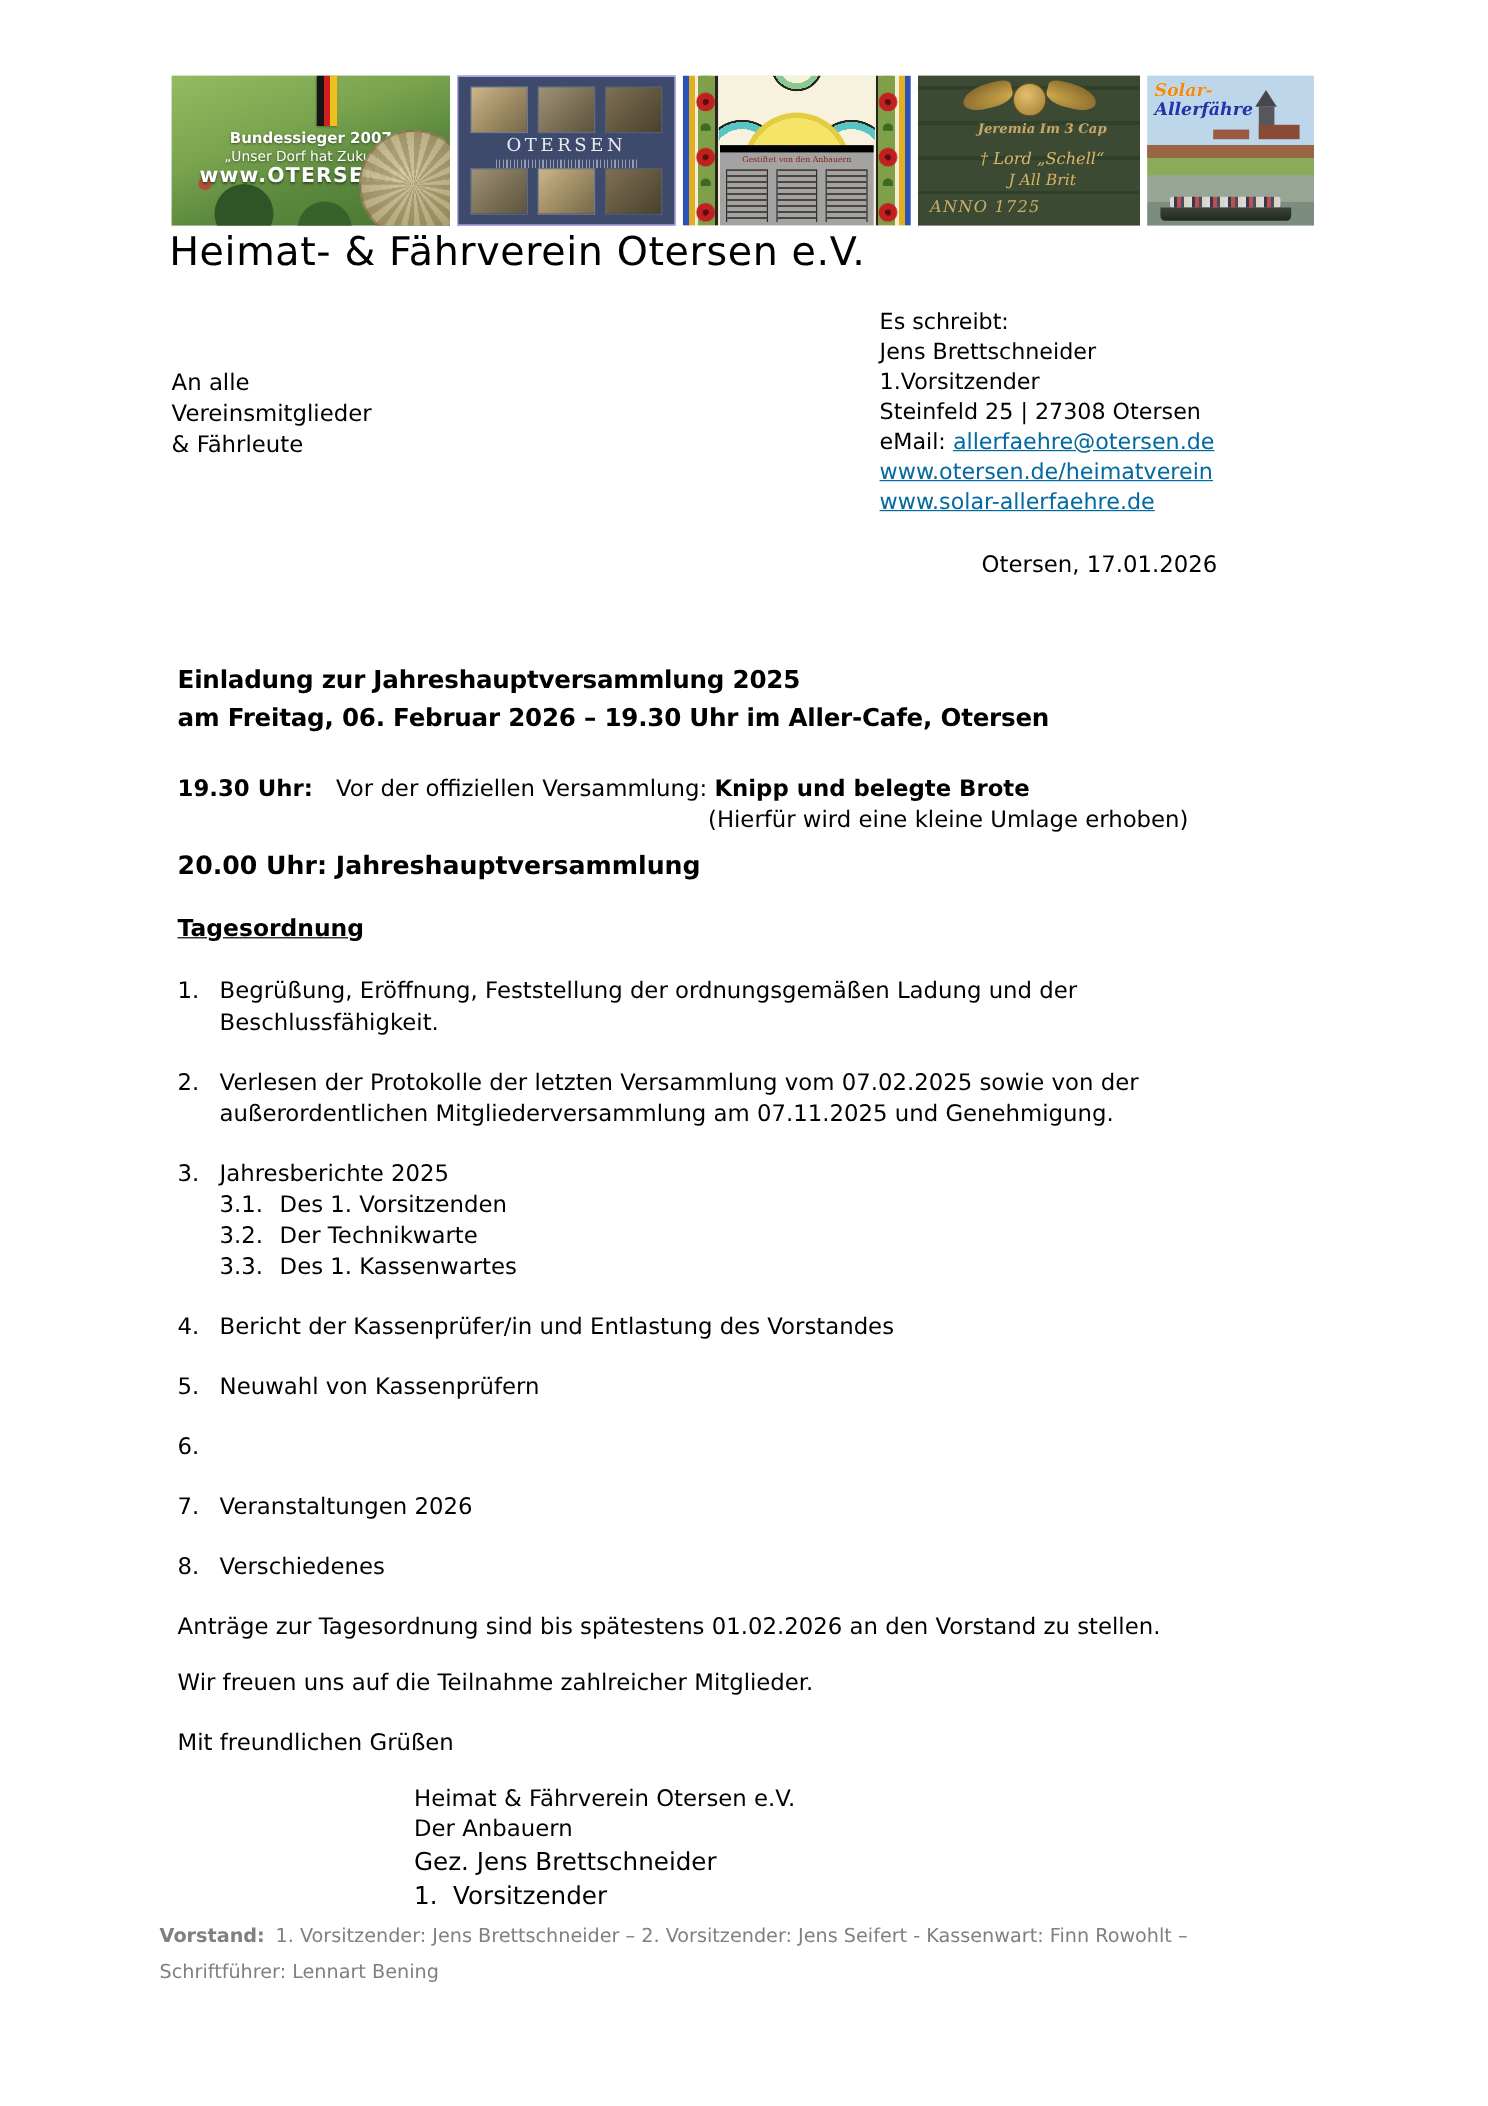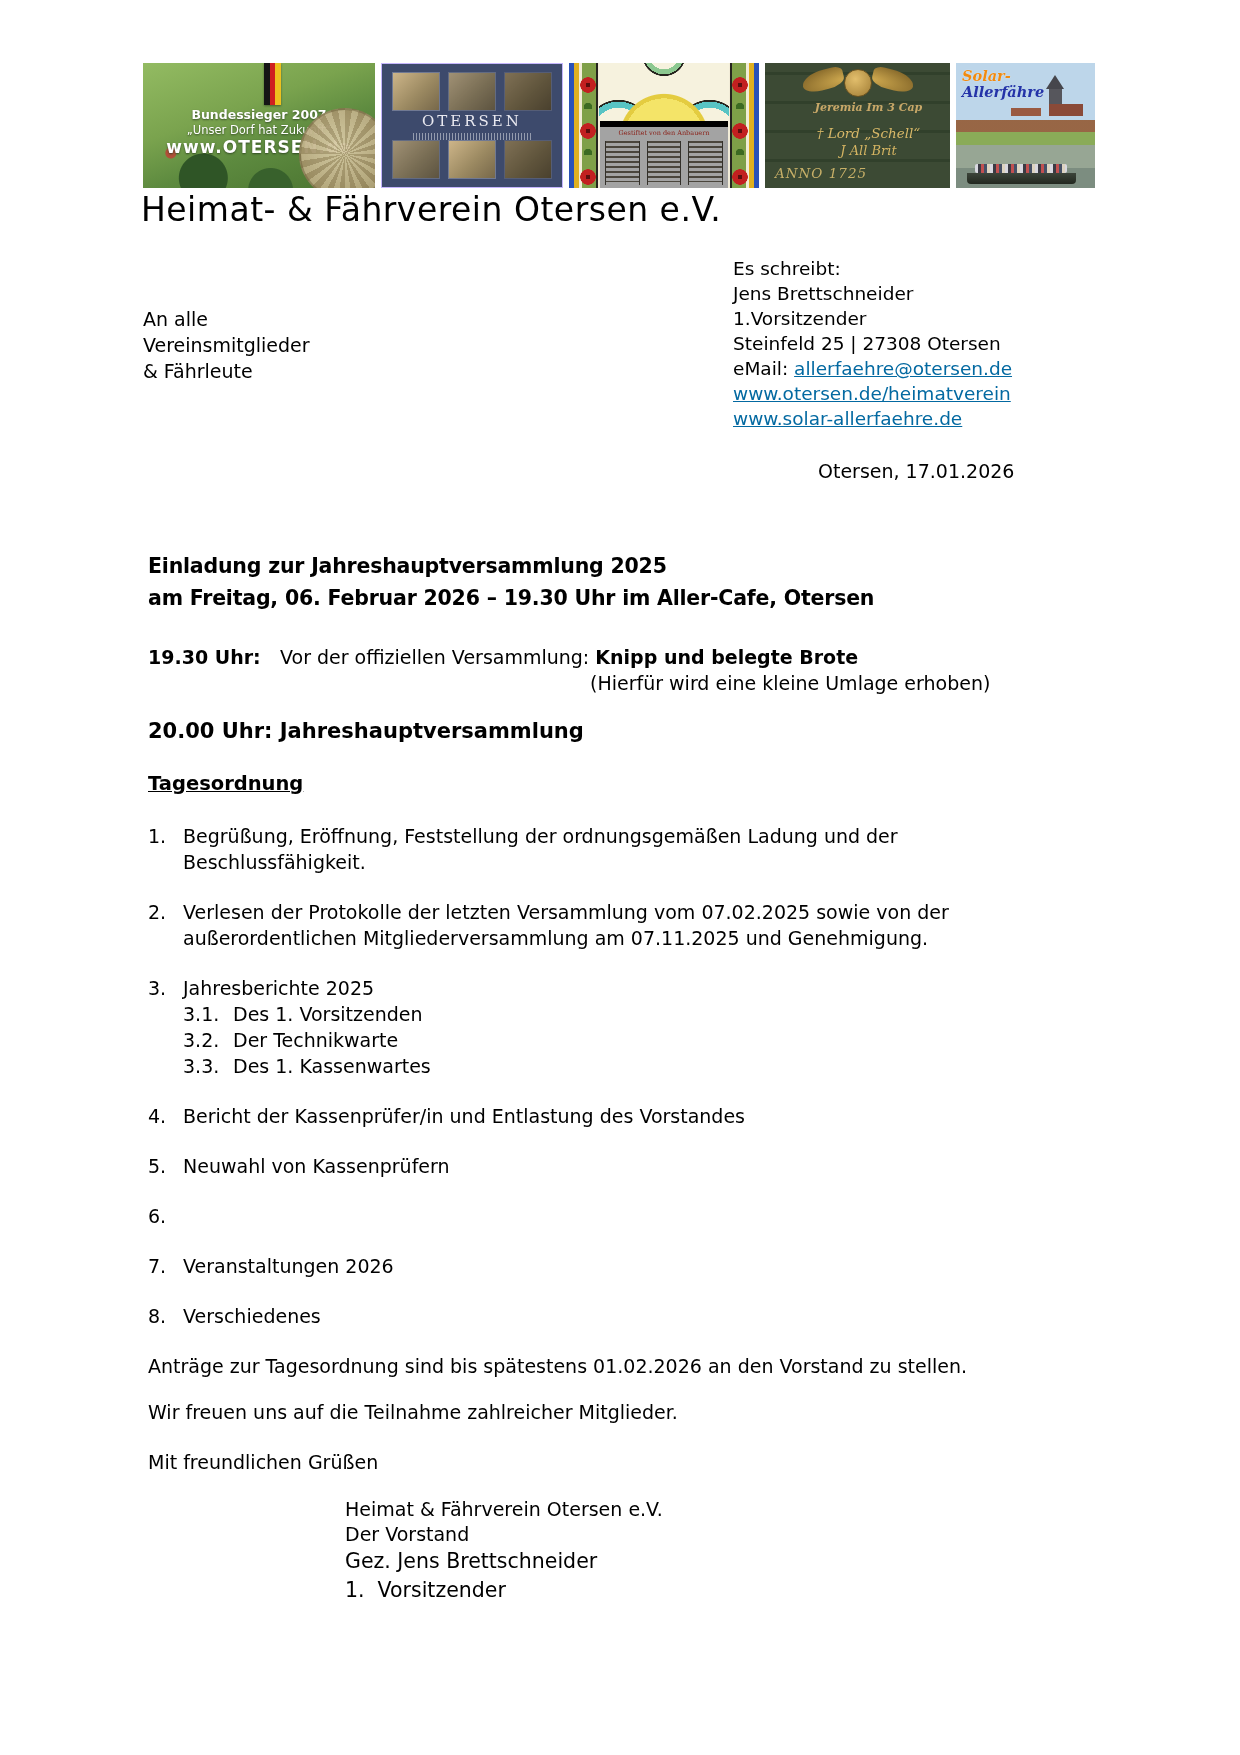--- a/index.html
+++ b/index.html
@@ -117,21 +117,21 @@
   .link{color:#0369a1;text-decoration:underline;cursor:pointer;}
   .recipient{position:absolute;left:143px;top:306px;font-size:19px;line-height:26px;}
   .dateline{position:absolute;left:818px;top:460px;font-size:19px;}
   
   .content{position:absolute;left:148px;top:540px;width:1000px;font-size:19px;line-height:26px;}
   .ml{white-space:pre-line;}
   .invitation{margin-top:10px;font-size:20.5px;font-weight:bold;line-height:32px;letter-spacing:-.2px;}
   .pm-row{margin-top:30px;display:flex;}
   .pm-time{width:132px;flex-shrink:0;font-weight:bold;}
   .pm-note{margin-left:442px;}
-  .h20{margin-top:22px;font-size:21px;font-weight:bold;}
+  .h20{margin-top:12px;font-size:21px;font-weight:bold;}
   .agenda-title{margin-top:27px;font-size:19.5px;font-weight:bold;text-decoration:underline;}
   .agenda{margin-top:26px;}
   .agenda-item{margin-bottom:24px;}
   .a-row{display:flex;}
   .a-num{width:35px;flex-shrink:0;}
   .a-sub{display:flex;margin-left:35px;}
   .a-sub-num{width:50px;flex-shrink:0;}
   .b{font-weight:bold;}
   .para{margin-top:0;}
   .para.welcome{margin-top:20px;}
@@ -320,20 +320,24 @@
         </div>
       </div>
     </div>
 
     <div class="para">Anträge zur Tagesordnung sind bis spätestens 01.02.2026 an den Vorstand zu stellen.</div>
     <div class="para welcome">Wir freuen uns auf die Teilnahme zahlreicher Mitglieder.</div>
     <div class="para regards">Mit freundlichen Grüßen</div>
 
     <div class="sig">
       <div class="sig-small">Heimat &amp; Fährverein Otersen e.V.</div>
-      <div class="sig-small">Der Vorstand</div>
+      <div class="sig-small">Der Anbauern</div>
       <div class="sig-big">Gez. Jens Brettschneider</div>
       <div class="sig-big">1.&nbsp; Vorsitzender</div>
     </div>
   </div>
 
+  <div class="footer">
+    <span class="footer-label">Vorstand:</span><span>1. Vorsitzender: Jens Brettschneider – 2. Vorsitzender: Jens Seifert - Kassenwart: Finn Rowohlt –</span>
+    <div>Schriftführer: Lennart Bening</div>
+  </div>
 
 </div>
 
 </body></html>

